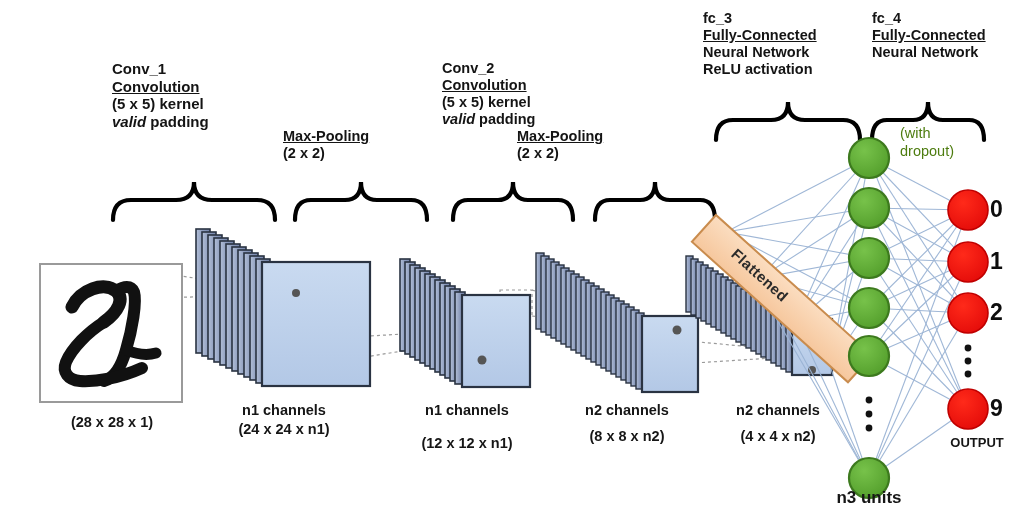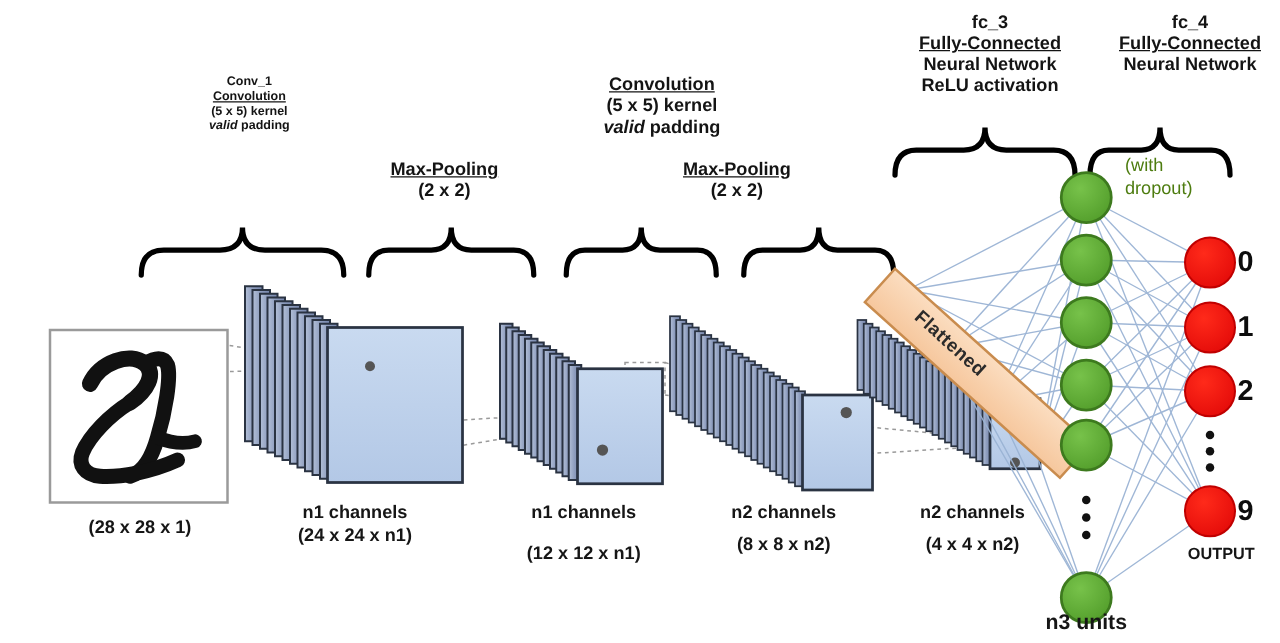--- a/index.html
+++ b/index.html
@@ -1,43 +1,44 @@
 <!DOCTYPE html>
 <html><head>
 <meta charset="utf-8">
 <style>
   html,body{margin:0;padding:0;background:#ffffff;}
   body{width:1024px;height:514px;font-family:"Liberation Sans",sans-serif;overflow:hidden;}
   #stage{position:relative;width:1024px;height:514px;background:#fff;}
   .abs{position:absolute;}
-  .lbl{position:absolute;text-align:center;color:#141414;line-height:1.18;font-weight:bold;}
+  .lbl{position:absolute;text-align:left;color:#141414;line-height:1.18;font-weight:bold;}
   .lbl .t{display:block;}
   .u{text-decoration:underline;}
   svg{display:block;}
   .blkcap{position:absolute;text-align:center;color:#161616;font-weight:bold;line-height:1.3;}
   .outlbl{position:absolute;font-weight:bold;color:#0d0d0d;}
 </style>
 </head>
 <body>
 
 <div id="stage">
 
-  <div class="lbl" style="left:112px;top:60px;width:175px;font-size:10px;">
+  <div class="lbl" style="left:112px;top:60px;width:175px;font-size:15px;">
     <span class="t">Conv_1</span>
     <span class="t u">Convolution</span>
     <span class="t">(5 x 5) kernel</span>
     <span class="t"><i>valid</i> padding</span>
   </div>
 
   <div class="lbl" style="left:283px;top:128px;width:145px;font-size:14.5px;">
     <span class="t u">Max-Pooling</span>
     <span class="t">(2 x 2)</span>
   </div>
 
   <div class="lbl" style="left:442px;top:60px;width:175px;font-size:14.5px;">
+    <span class="t">Conv_2</span>
     <span class="t u">Convolution</span>
     <span class="t">(5 x 5) kernel</span>
     <span class="t"><i>valid</i> padding</span>
   </div>
 
   <div class="lbl" style="left:517px;top:128px;width:145px;font-size:14.5px;">
     <span class="t u">Max-Pooling</span>
     <span class="t">(2 x 2)</span>
   </div>
 

